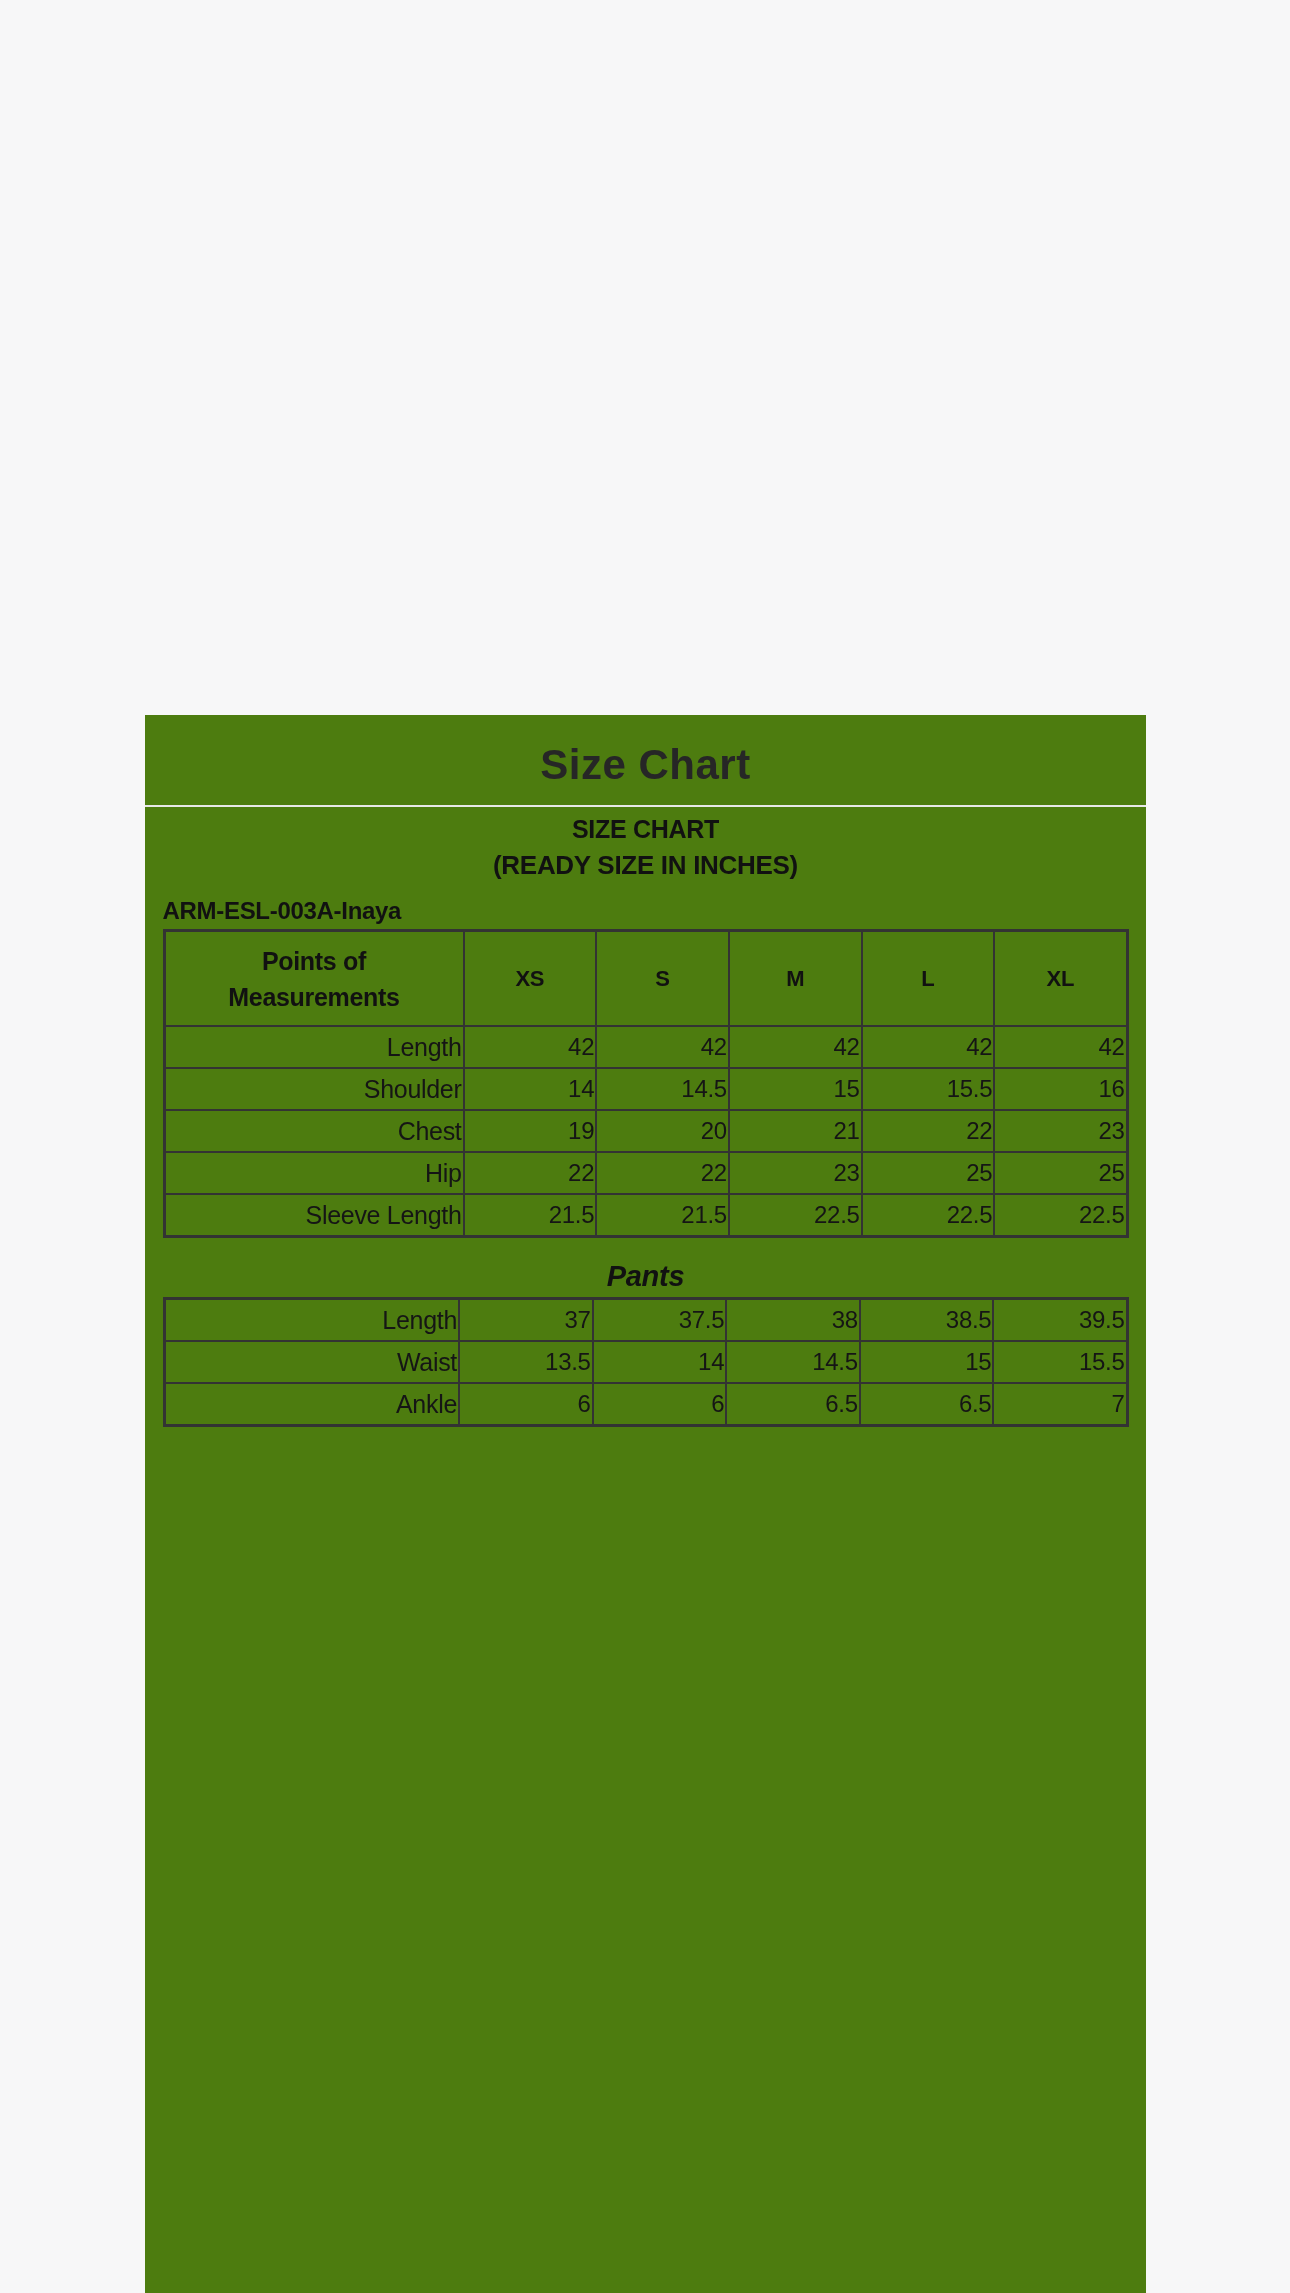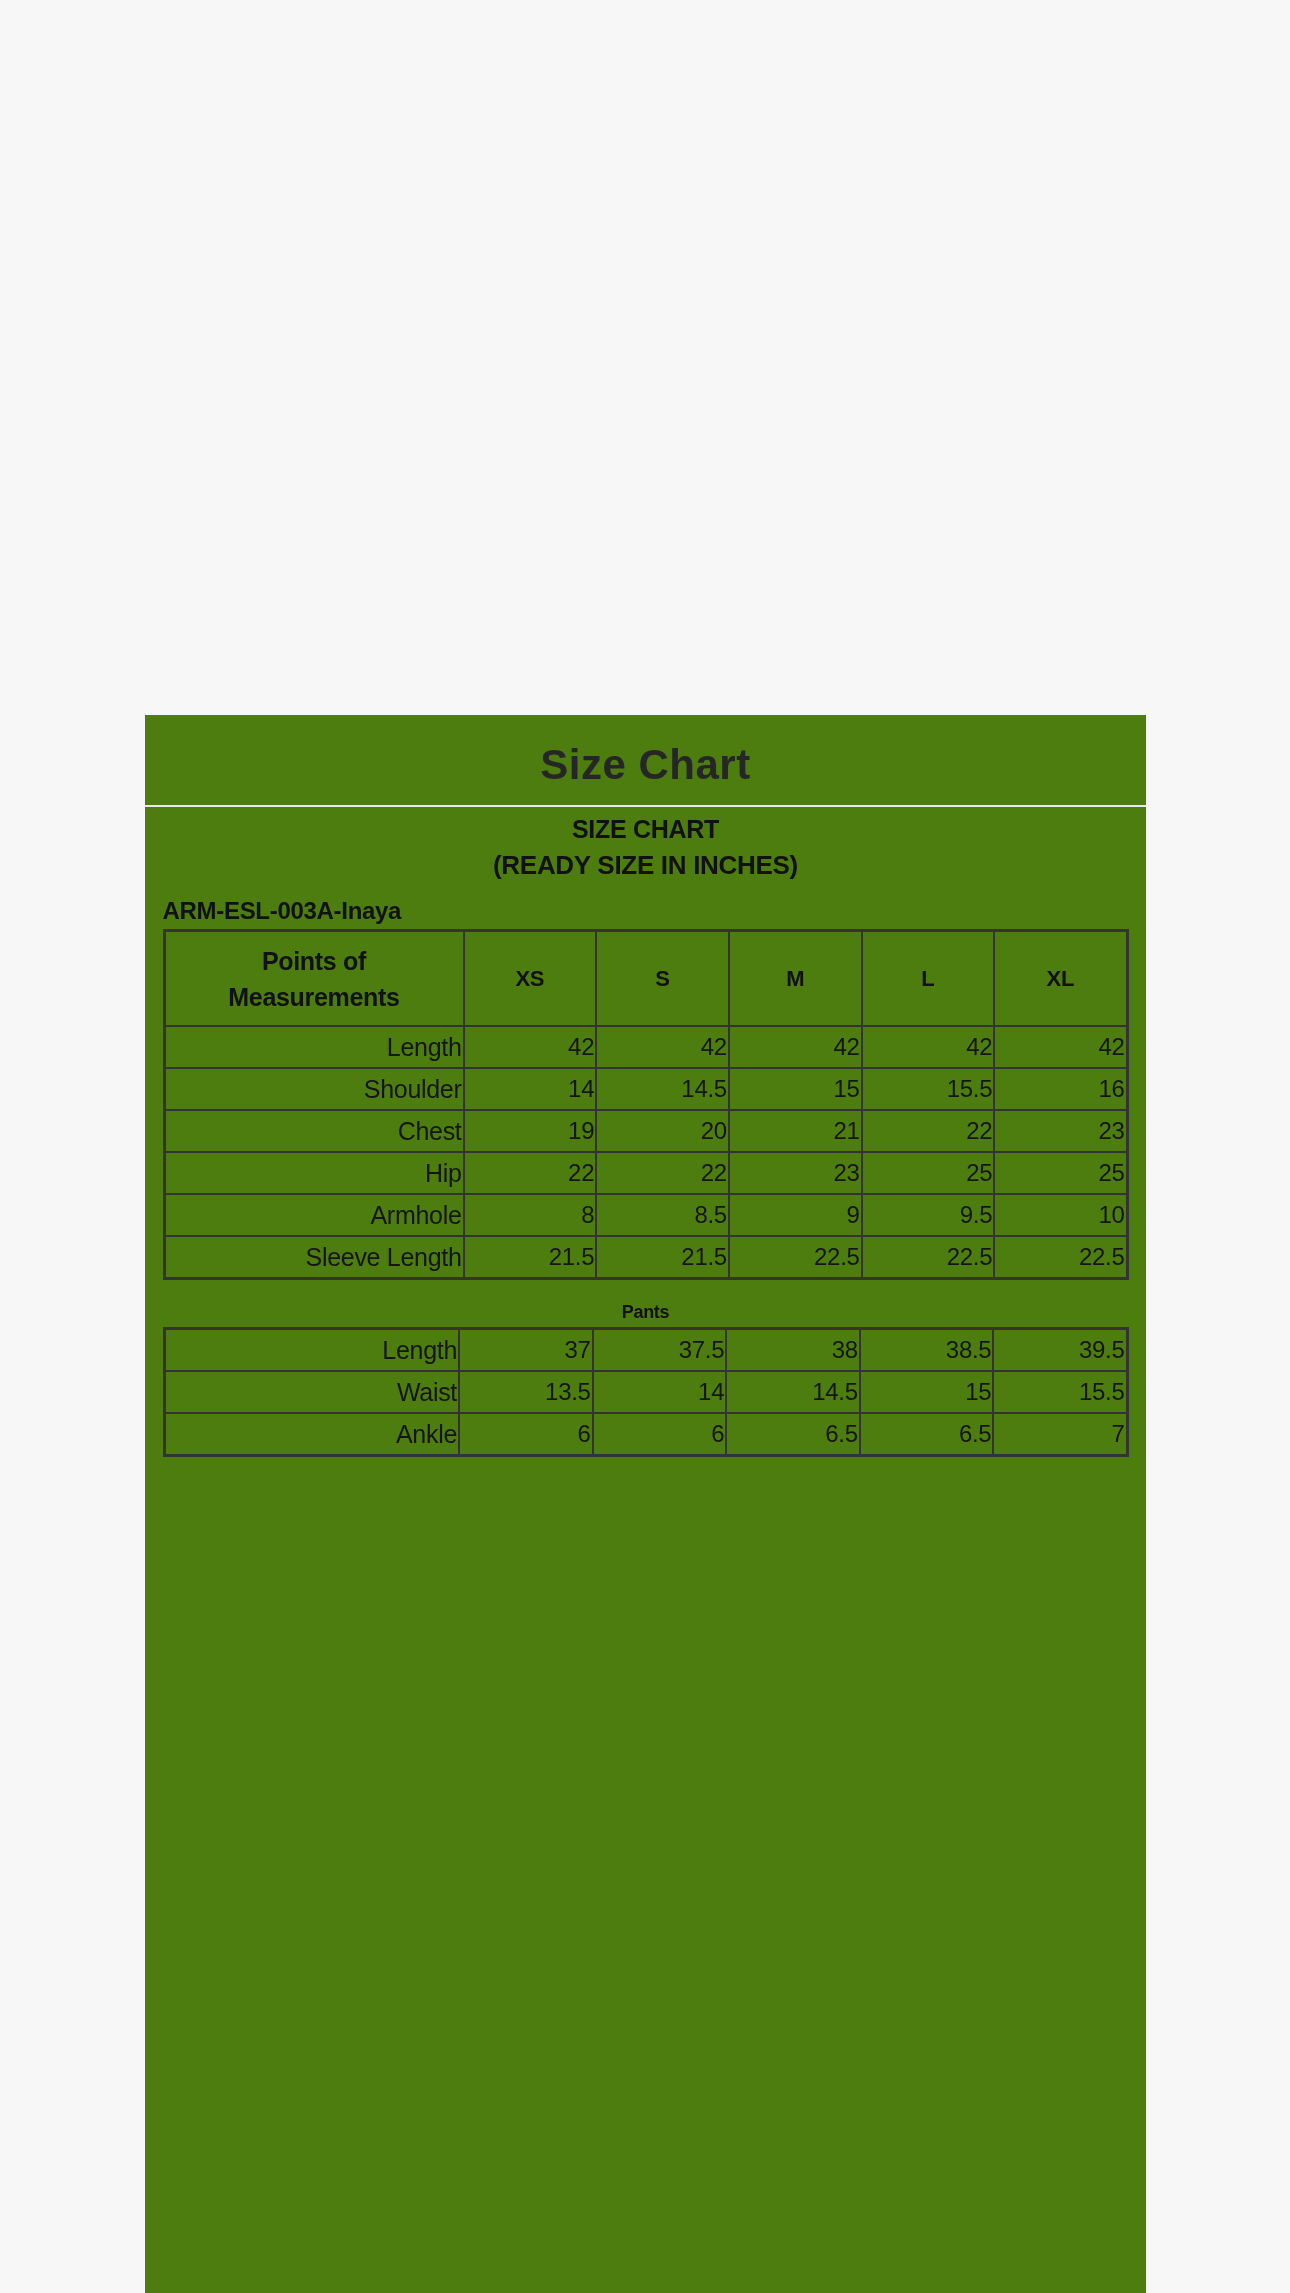--- a/index.html
+++ b/index.html
@@ -106,25 +106,26 @@
   }
   td.row-value {
     text-align: right;
     font-size: 24px;
     vertical-align: middle;
     color: #151515;
   }
   .pants-label {
     text-align: center;
     font-weight: 700;
-    font-size: 18px;
+    font-size: 29px;
     margin-top: 22px;
     margin-bottom: 4px;
     color: #111111;
     letter-spacing: -0.3px;
+    font-style: italic;
   }
 </style>
 </head>
 <body>
 
 <div class="card">
 
   <div class="page-title">Size Chart</div>
 
   <hr class="divider">
@@ -176,28 +177,20 @@
         </tr>
         <tr>
           <td class="row-label">Hip</td>
           <td class="row-value">22</td>
           <td class="row-value">22</td>
           <td class="row-value">23</td>
           <td class="row-value">25</td>
           <td class="row-value">25</td>
         </tr>
         <tr>
-          <td class="row-label">Armhole</td>
-          <td class="row-value">8</td>
-          <td class="row-value">8.5</td>
-          <td class="row-value">9</td>
-          <td class="row-value">9.5</td>
-          <td class="row-value">10</td>
-        </tr>
-        <tr>
           <td class="row-label">Sleeve Length</td>
           <td class="row-value">21.5</td>
           <td class="row-value">21.5</td>
           <td class="row-value">22.5</td>
           <td class="row-value">22.5</td>
           <td class="row-value">22.5</td>
         </tr>
       </tbody>
     </table>
 

